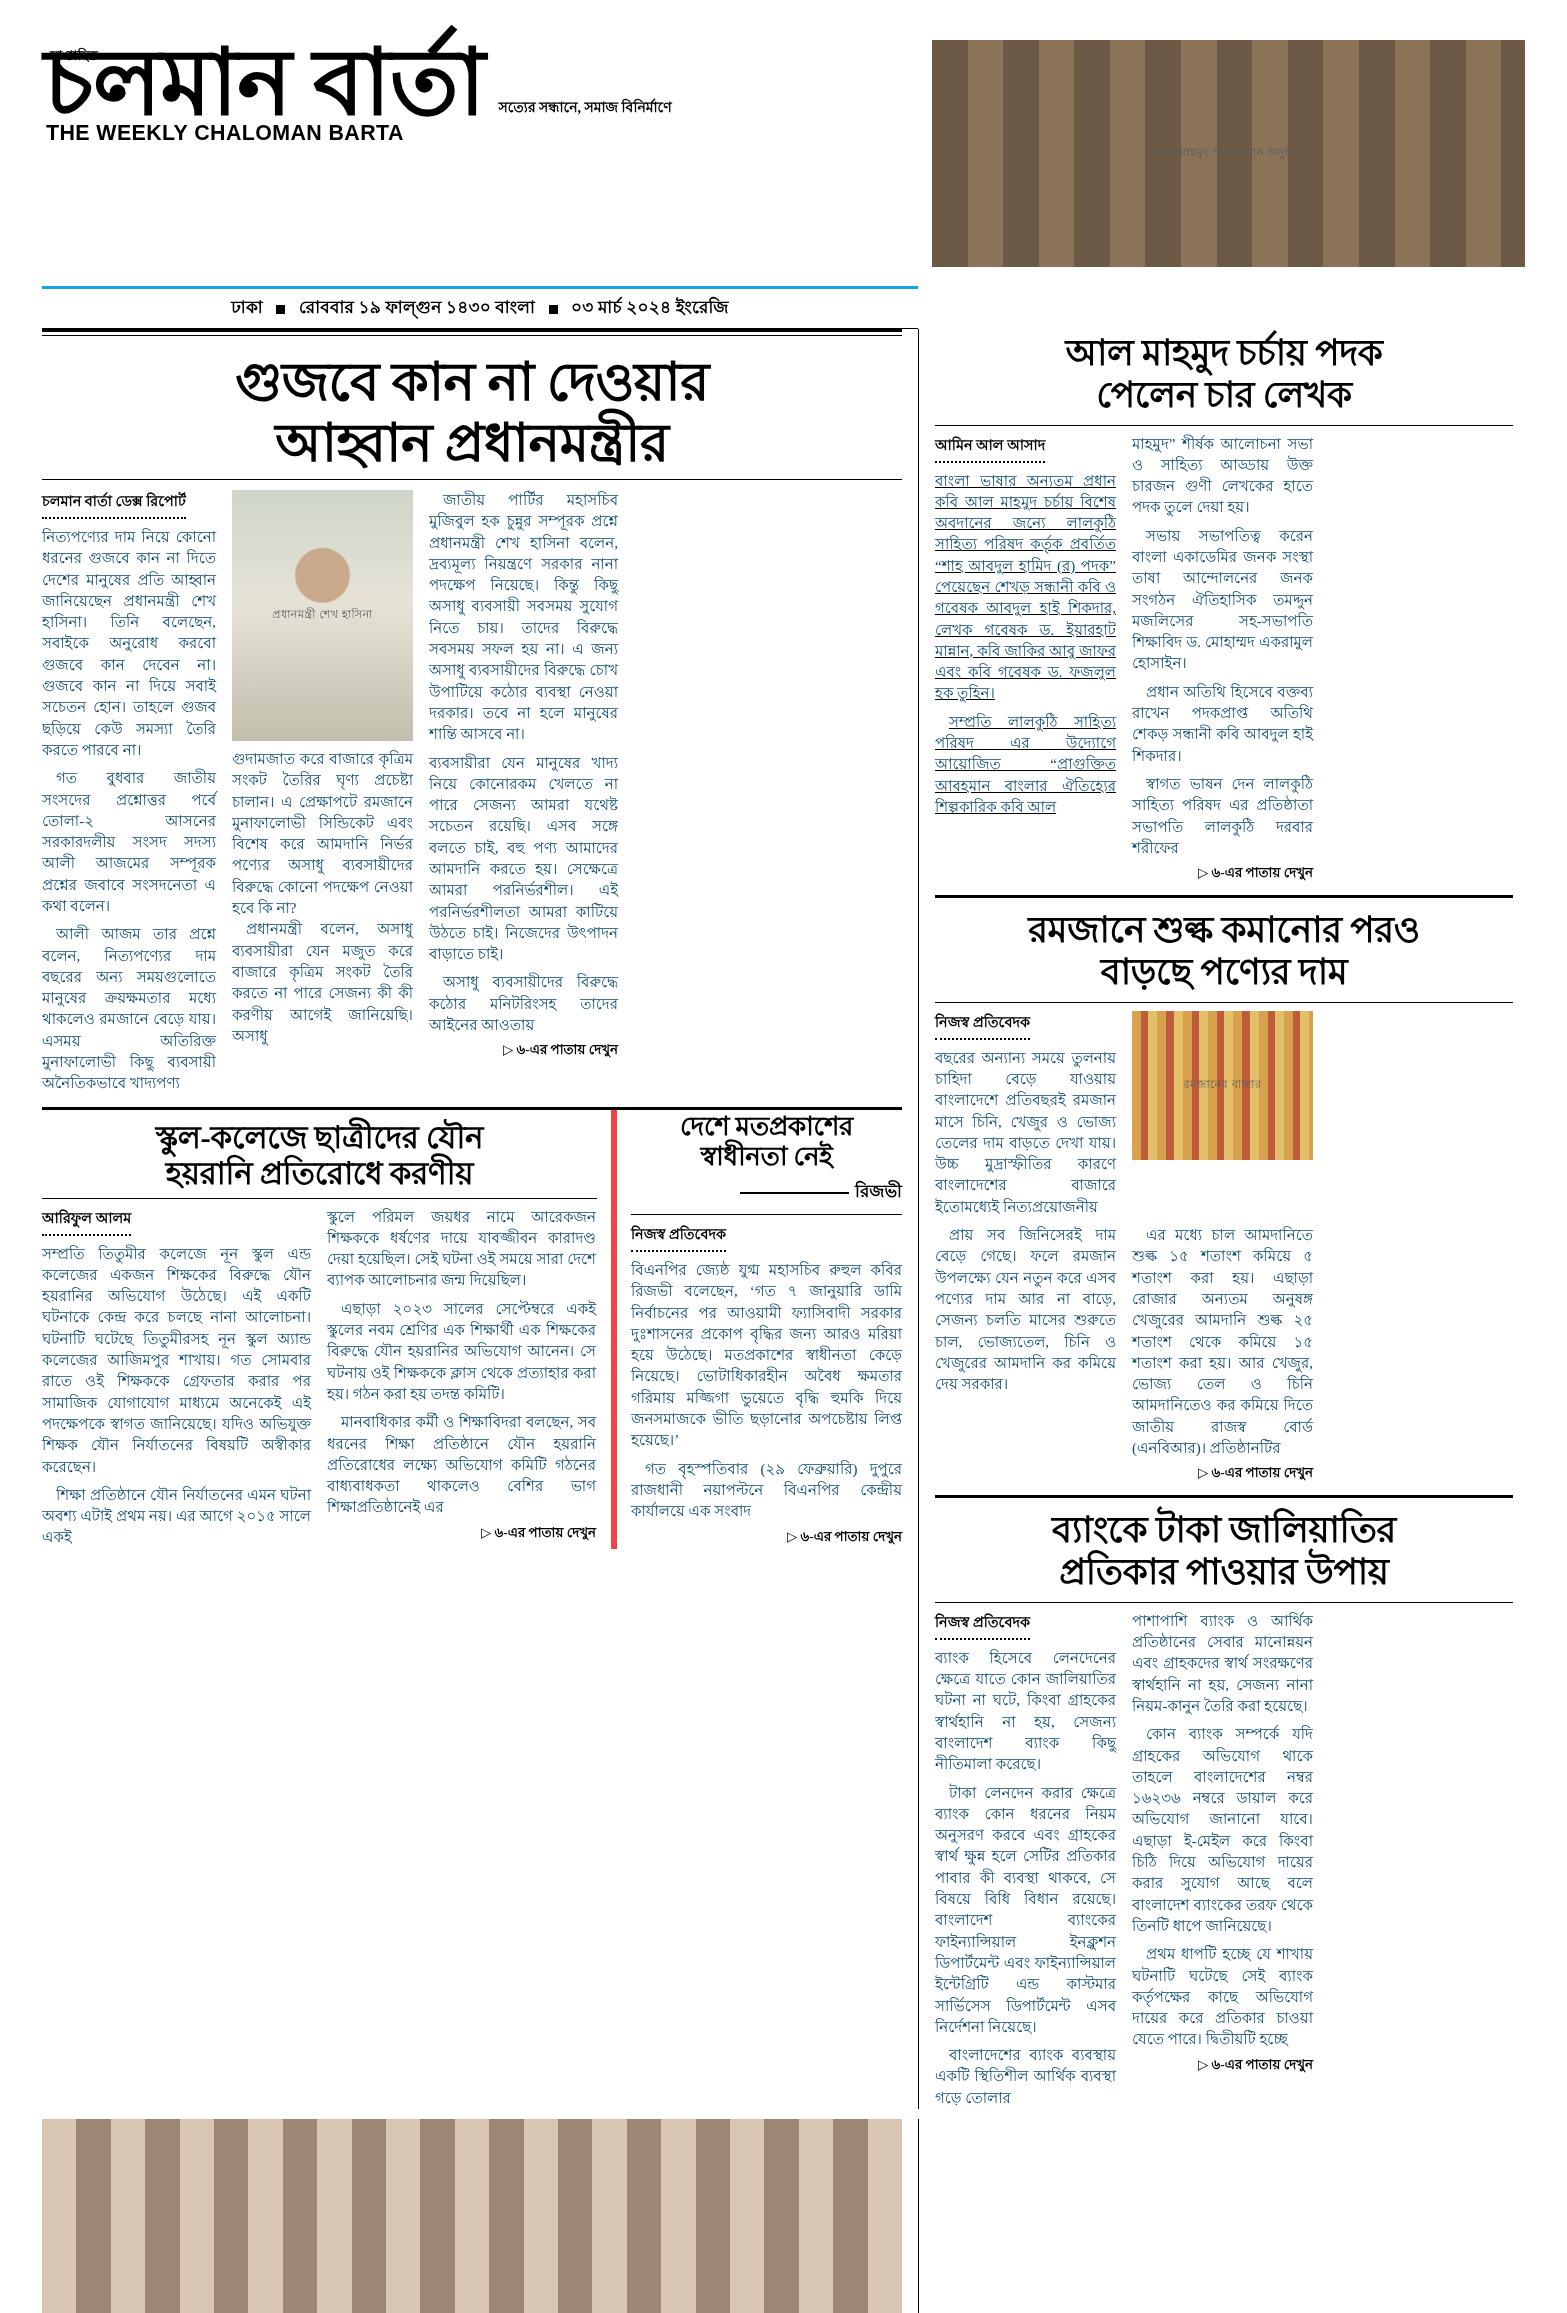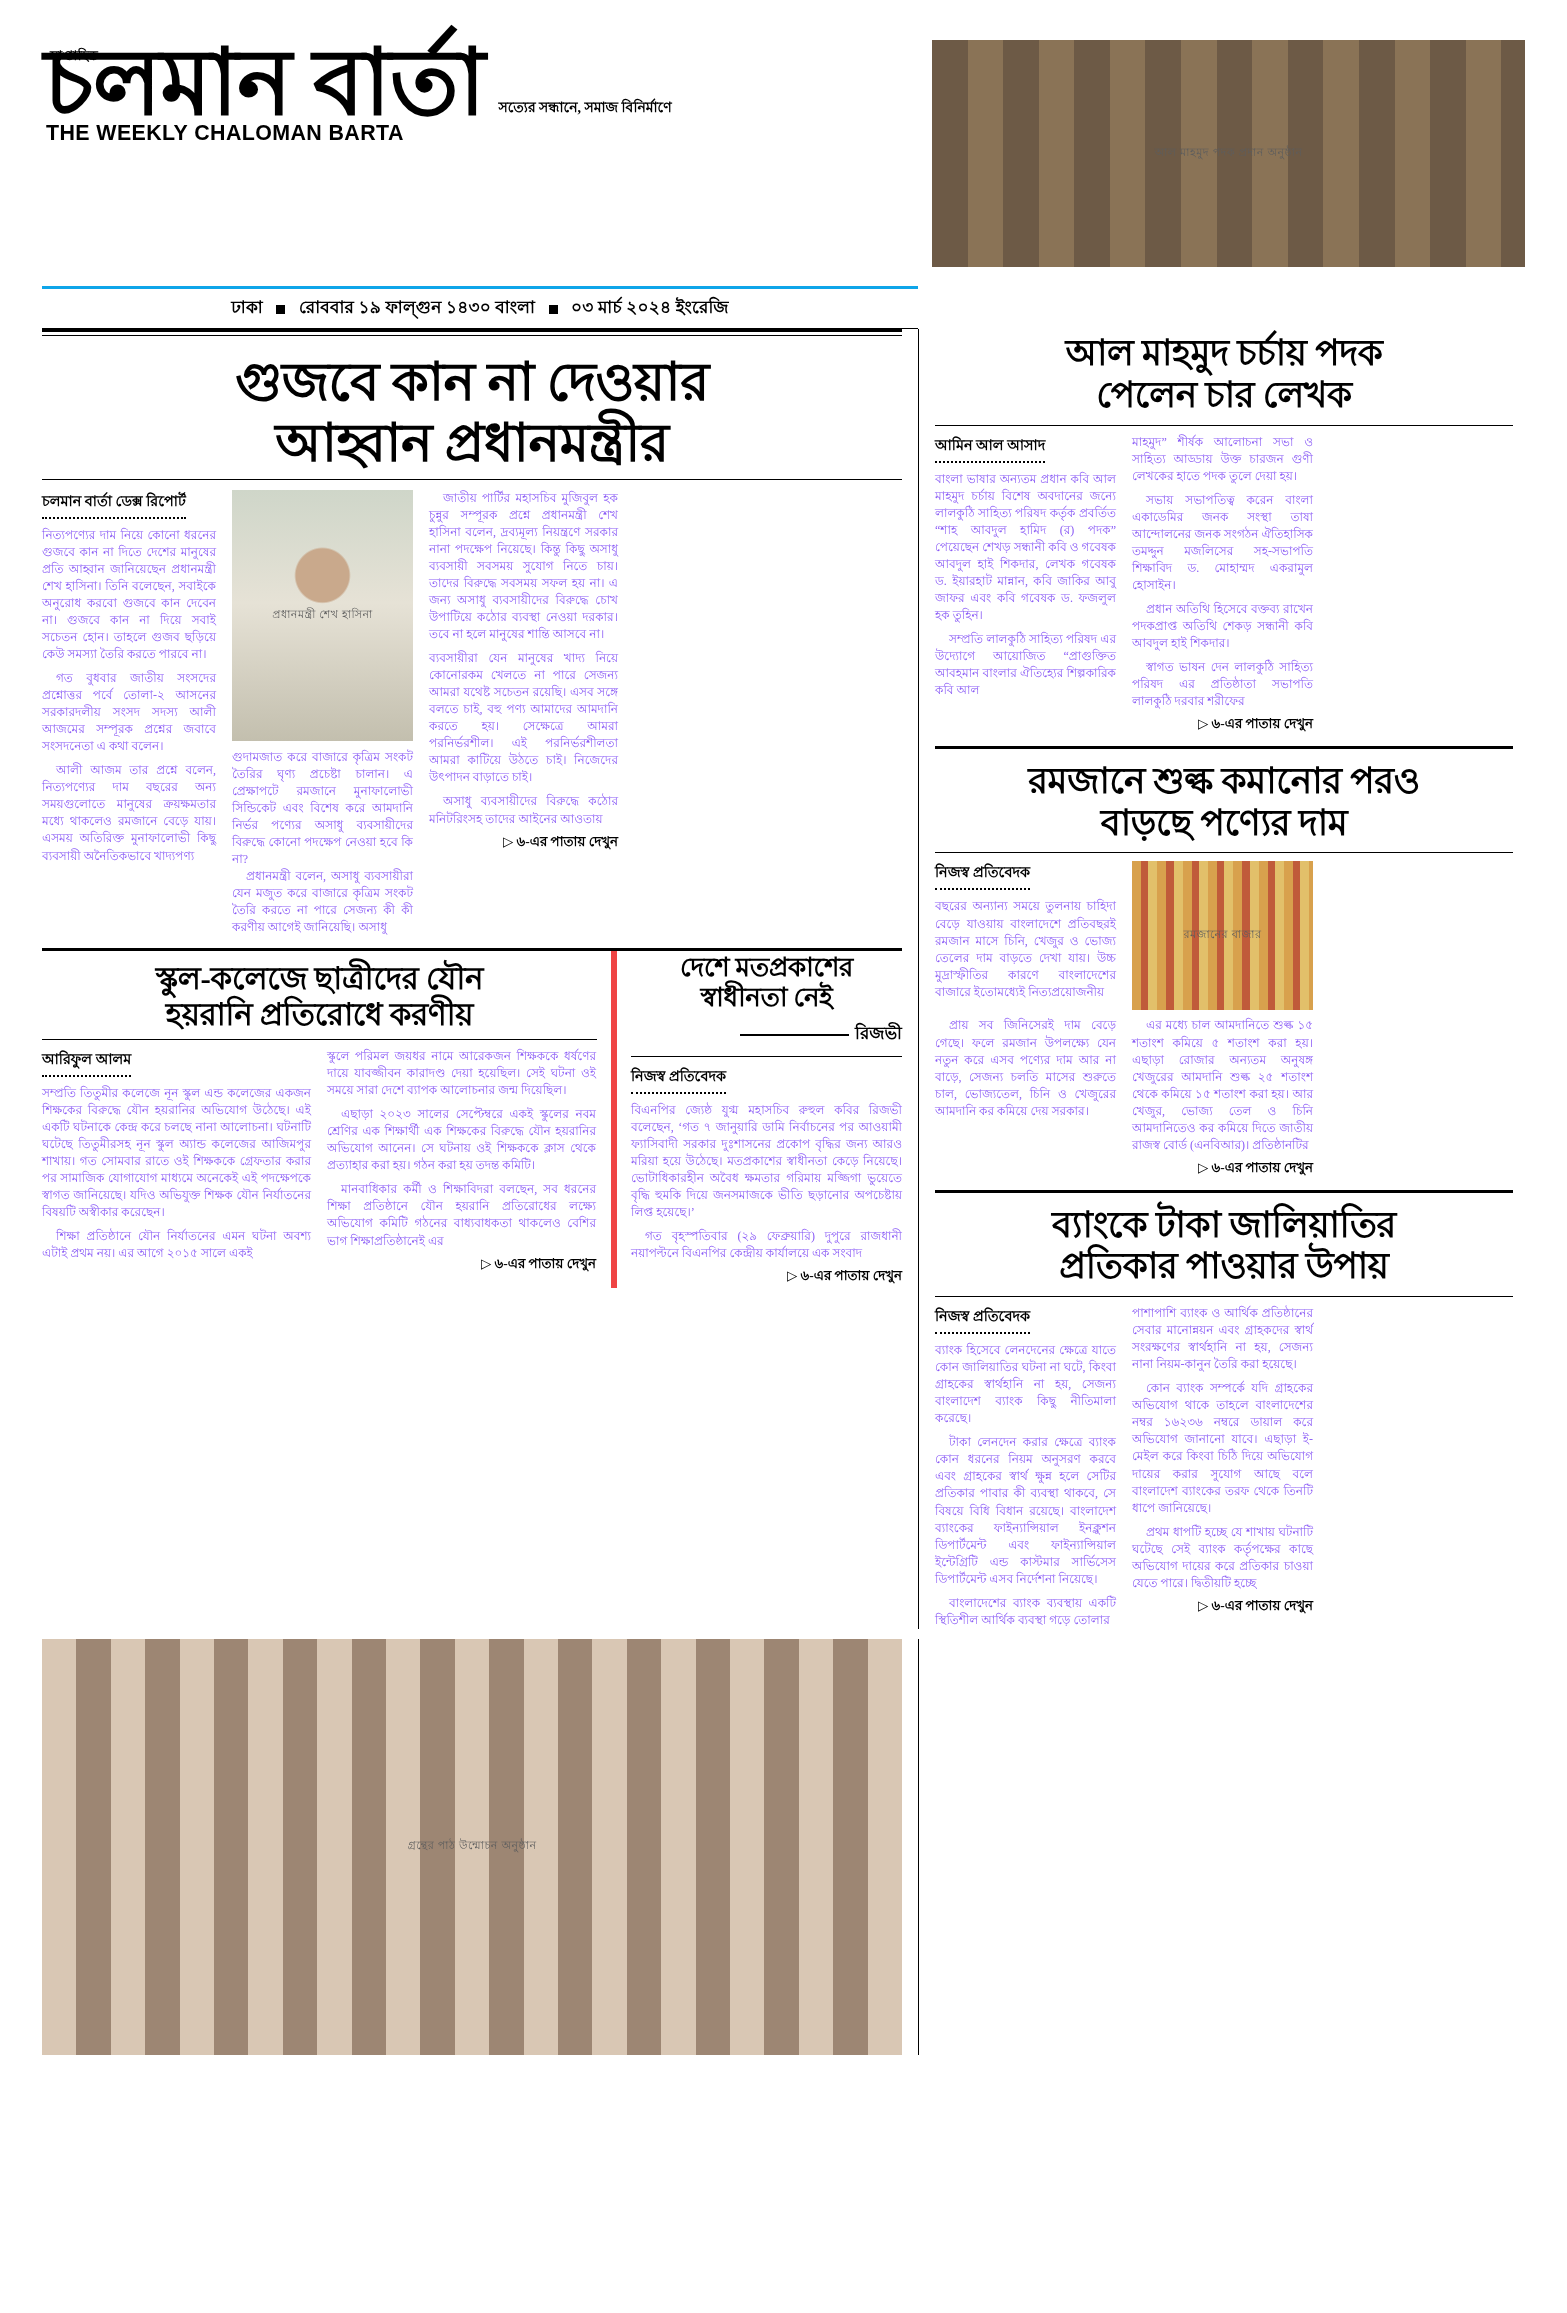--- a/index.html
+++ b/index.html
@@ -3,21 +3,21 @@
 <meta charset="utf-8">
 <title>Saptahik Chaloman Barta</title>
 <style>
   html,body{margin:0;padding:0;background:#9a9a9a;}
   body{font-family:"Liberation Serif","DejaVu Serif",serif;}
   .page{
     width:1567px;height:2313px;background:#ffffff;margin:0 auto;position:relative;
     box-sizing:border-box;padding:40px 42px 0 42px;overflow:hidden;
   }
   .hl{font-weight:700;line-height:1.16;text-align:center;color:#000;}
-  .body-col{font-size:12px;line-height:1.42;text-align:justify;color:#8b5cf6;
+  .body-col{font-size:15px;line-height:1.42;text-align:justify;color:#0c4a6e;
             -webkit-hyphens:auto;hyphens:auto;}
   .byline{font-weight:700;font-size:14.4px;padding-bottom:3px;
           border-bottom:2px dotted #000;margin-bottom:8px;display:inline-block;}
   .contlink{font-size:13.4px;text-align:right;font-weight:700;margin-top:4px;}
   
   .masthead{display:flex;align-items:flex-start;gap:0;}
   .mh-left{width:876px;position:relative;}
   .mh-logo{position:relative;display:flex;align-items:flex-end;}
   .sup-weekly{position:absolute;left:8px;top:6px;font-size:13px;font-weight:700;letter-spacing:0.5px;}
   .logo-bn{font-size:92px;font-weight:700;line-height:.95;letter-spacing:-1px;color:#000;
@@ -192,21 +192,21 @@
     </div>
 
     <div class="rail vrule" style="padding-left:16px;box-sizing:border-box;">
 
       <div class="hl rail-head" style="margin-top:4px;">
         <div>আল মাহমুদ চর্চায় পদক</div>
         <div>পেলেন চার লেখক</div>
       </div>
       <div class="hrule" style="margin-bottom:8px;"></div>
       <div style="display:flex;gap:16px;">
-        <div style="width:181px;">
+        <div style="width:181px;text-decoration:underline;">
           <div class="byline">আমিন আল আসাদ</div>
           <div class="body-col">
             <p style="margin:0 0 7px;">বাংলা ভাষার অন্যতম প্রধান কবি আল মাহমুদ চর্চায় বিশেষ অবদানের জন্যে লালকুঠি সাহিত্য পরিষদ কর্তৃক প্রবর্তিত “শাহ আবদুল হামিদ (র) পদক” পেয়েছেন শেখড় সন্ধানী কবি ও গবেষক আবদুল হাই শিকদার, লেখক গবেষক ড. ইয়ারহাট মান্নান, কবি জাকির আবু জাফর এবং কবি গবেষক ড. ফজলুল হক তুহিন।</p>
             <p style="margin:0;text-indent:14px;">সম্প্রতি লালকুঠি সাহিত্য পরিষদ এর উদ্যোগে আয়োজিত “প্রাগুক্তিত আবহমান বাংলার ঐতিহ্যের শিল্পকারিক কবি আল</p>
           </div>
         </div>
         <div style="width:181px;">
           <div class="body-col">
             <p style="margin:0 0 7px;">মাহমুদ” শীর্ষক আলোচনা সভা ও সাহিত্য আড্ডায় উক্ত চারজন গুণী লেখকের হাতে পদক তুলে দেয়া হয়।</p>
             <p style="margin:0 0 7px;text-indent:14px;">সভায় সভাপতিত্ব করেন বাংলা একাডেমির জনক সংস্থা তাষা আন্দোলনের জনক সংগঠন ঐতিহাসিক তমদ্দুন মজলিসের সহ-সভাপতি শিক্ষাবিদ ড. মোহাম্মদ একরামুল হোসাইন।</p>

